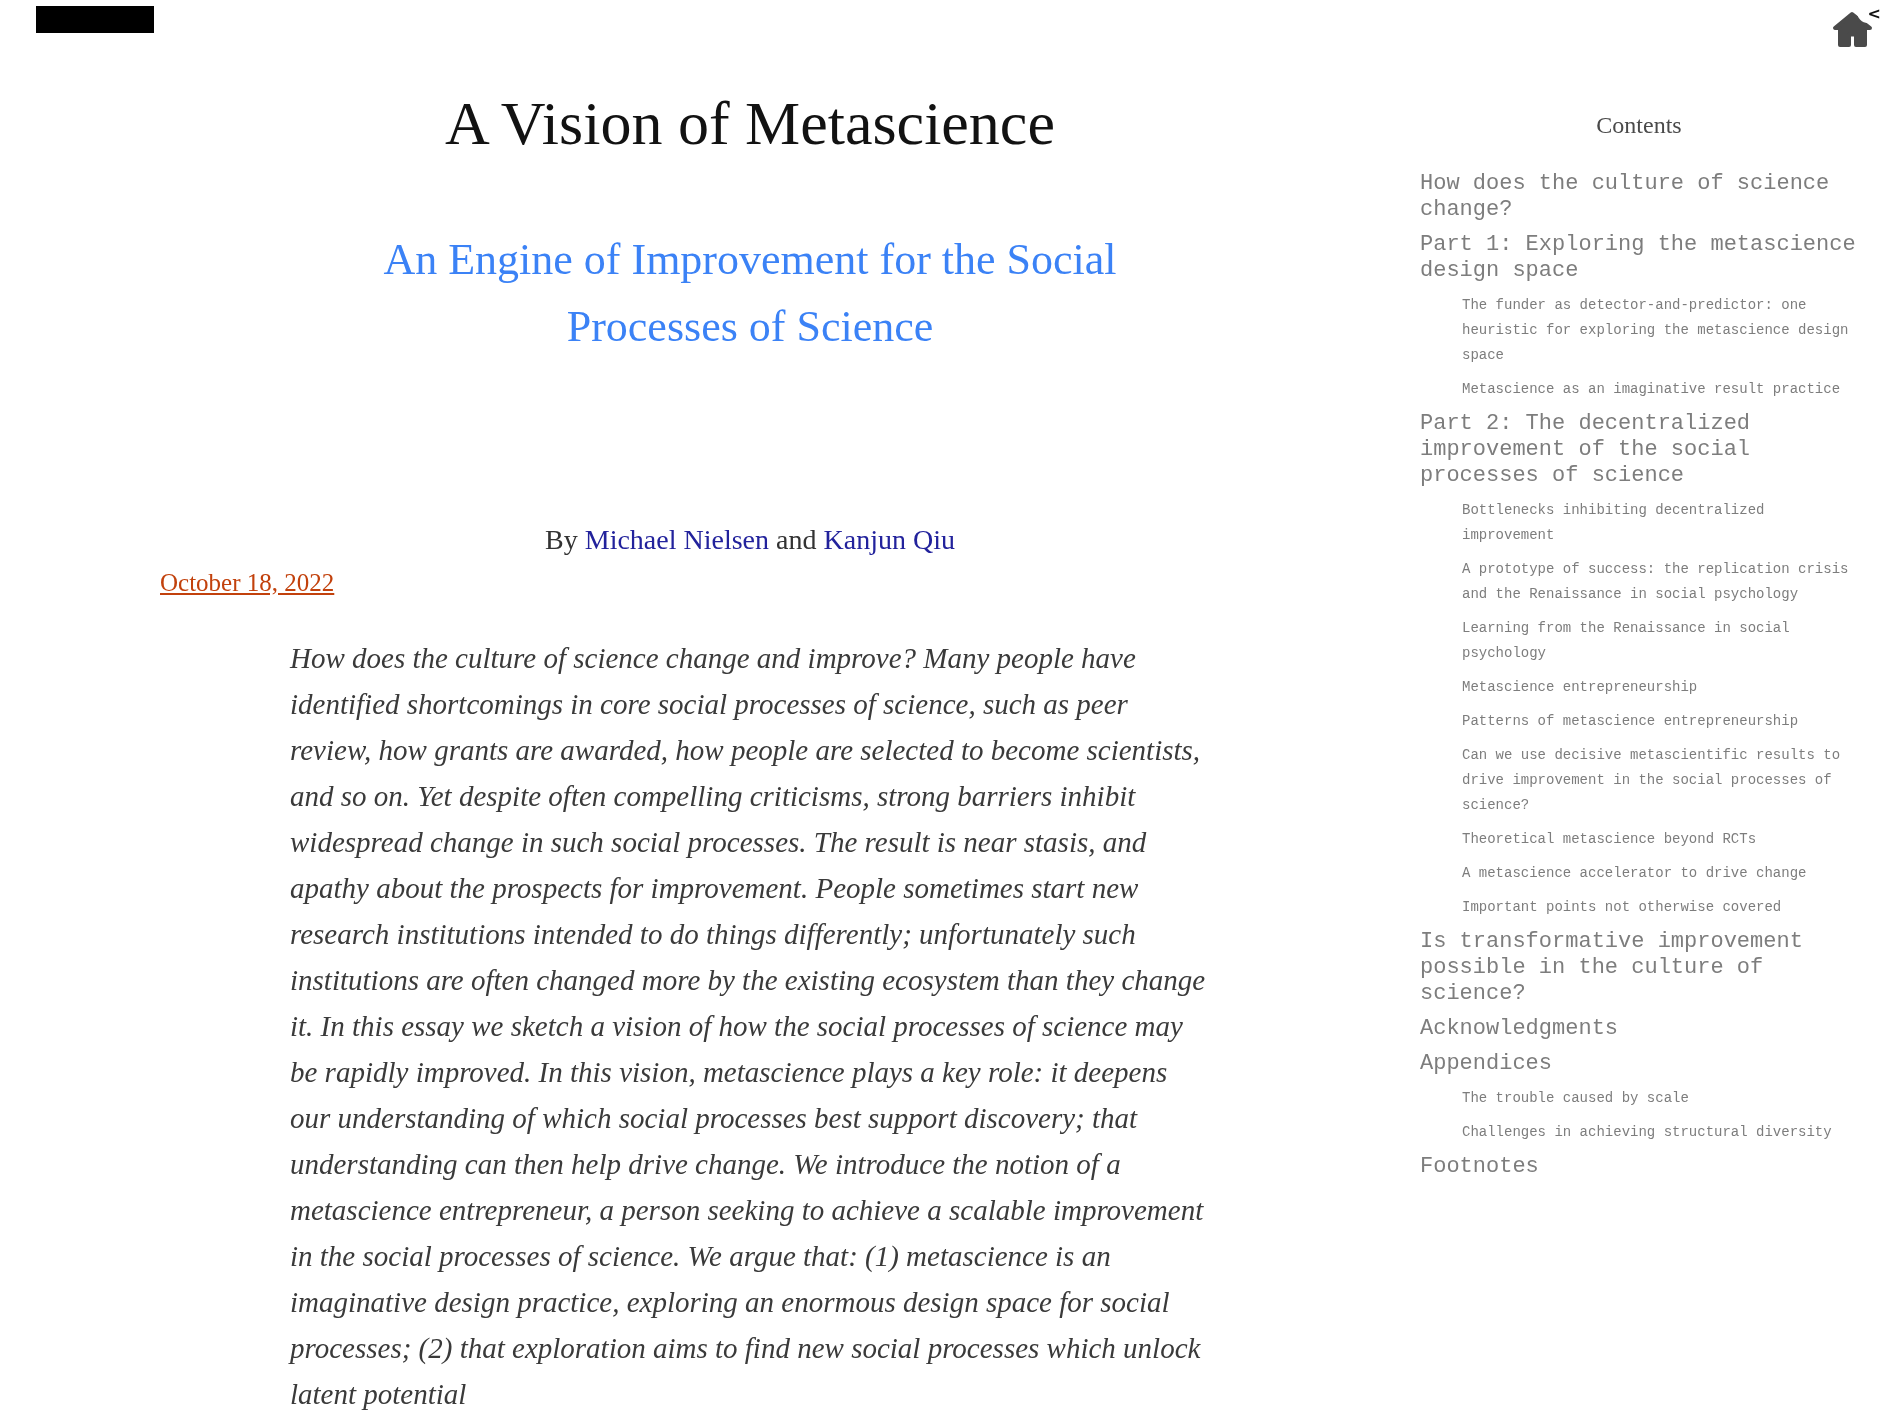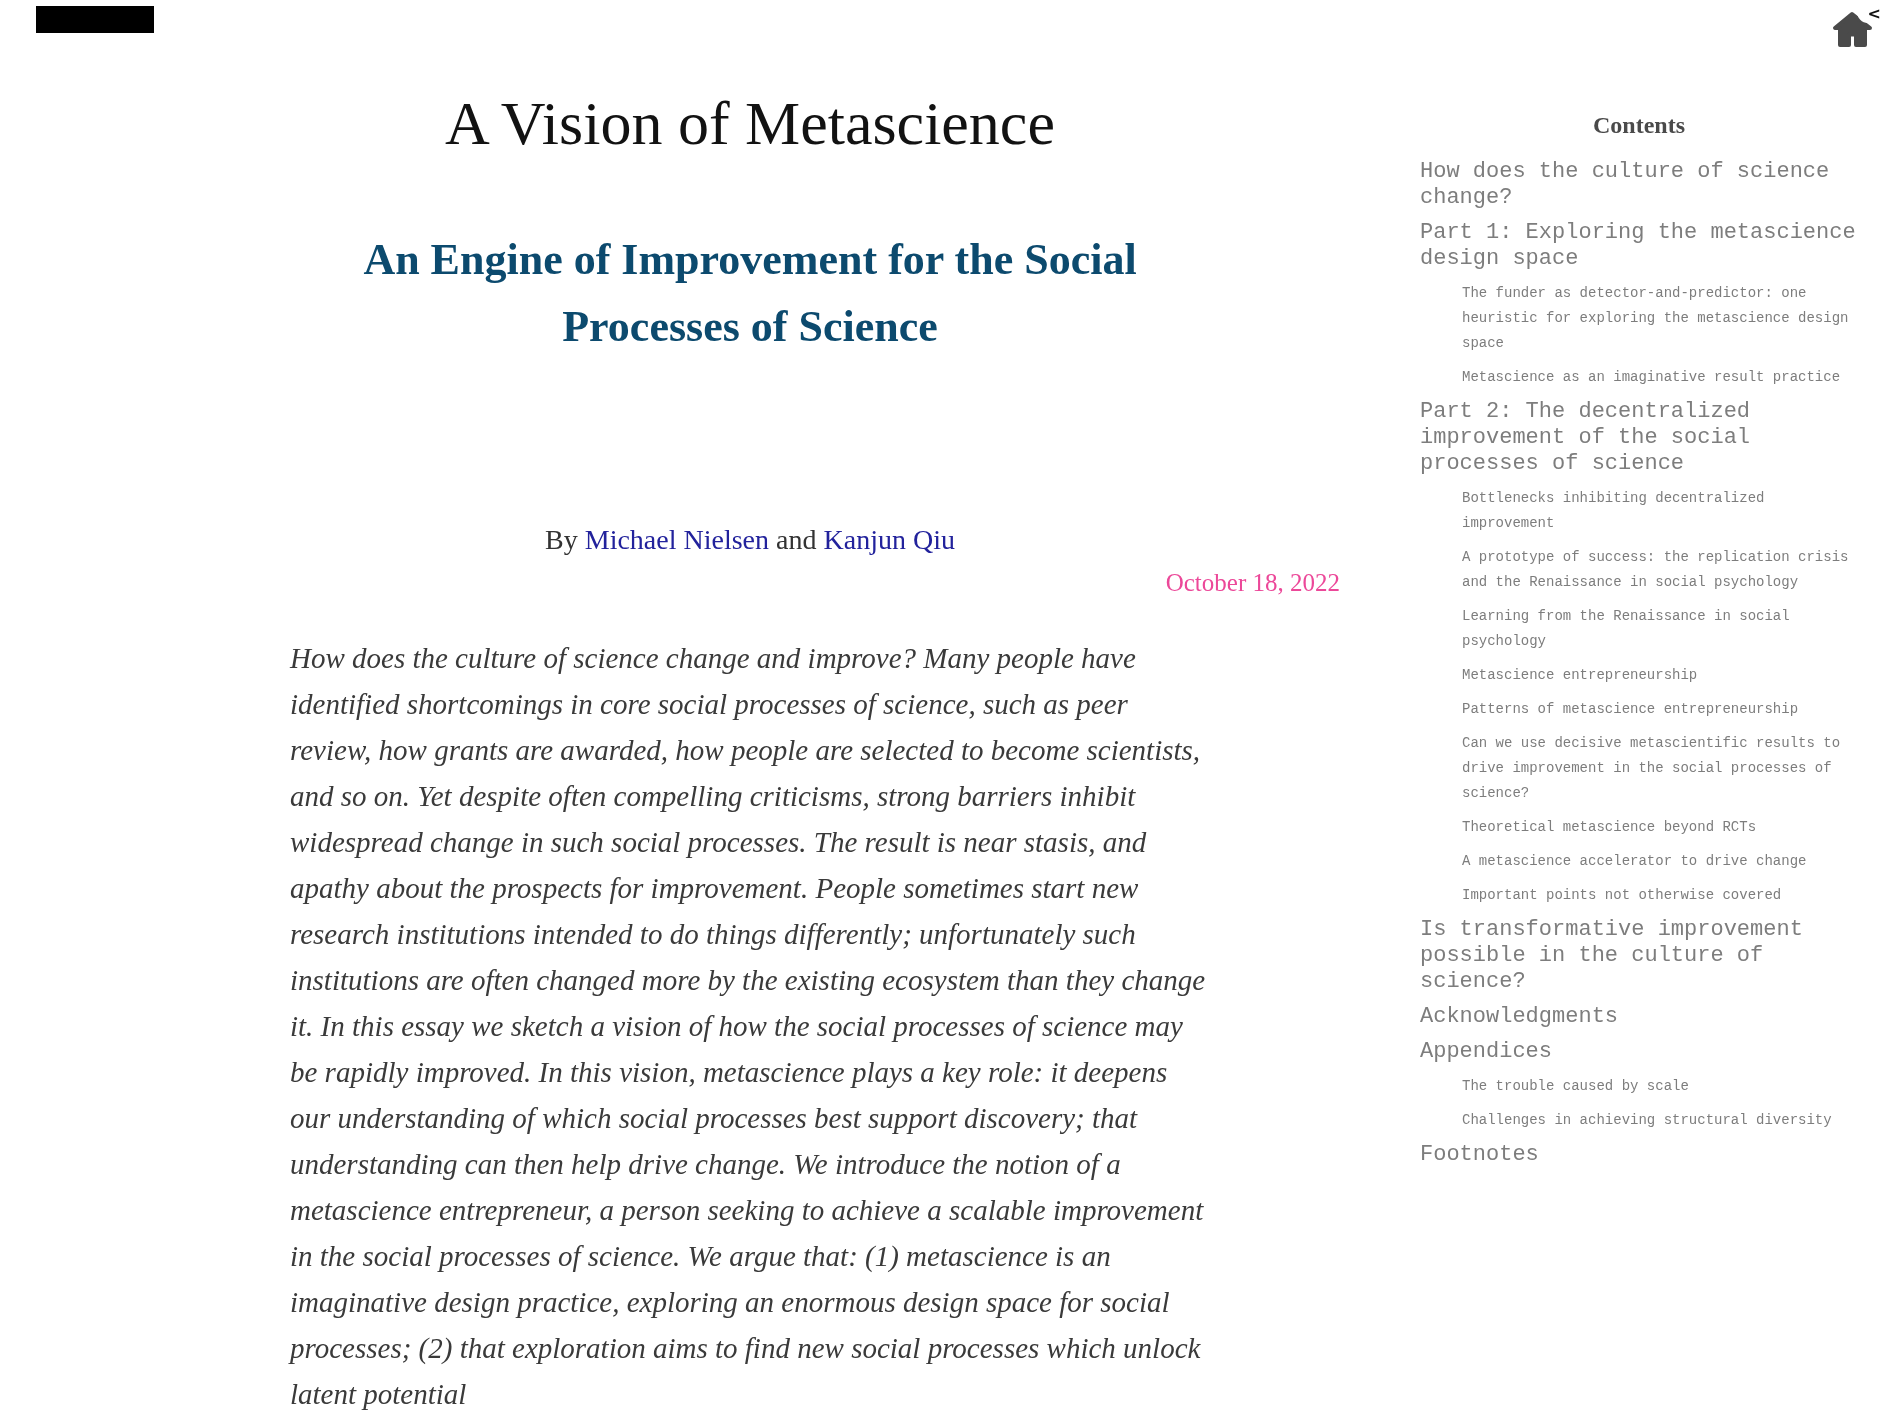--- a/index.html
+++ b/index.html
@@ -37,44 +37,44 @@
   .main { position: absolute; left: 160px; top: 0; width: 1180px; }
   .title {
     margin: 85px 0 0;
     text-align: center;
     font-size: 62px; line-height: 77px; font-weight: 400;
     color: #121212; letter-spacing: 0px;
   }
   .subtitle {
     margin: 64px auto 0; max-width: 900px;
     text-align: center;
-    font-size: 44px; line-height: 67px; font-weight: 700;
-    color: #0c4a6e;
+    font-size: 44px; line-height: 67px; font-weight: 400;
+    color: #3b82f6;
   }
   .byline {
     margin: 164px 0 0; text-align: center;
     font-size: 28px; color: #333;
   }
   .byline a { color: #22229c; text-decoration: none; cursor: pointer; }
   .pubdate {
-    margin: 13px 0 0; text-align: right;
-    font-size: 25px; color: #ec4899;
+    margin: 13px 0 0; text-align: left;
+    font-size: 25px; color: #c2410c; text-decoration: underline;
   }
   .abstract {
     margin: 38px auto 0; width: 920px;
     font-style: italic;
     font-size: 29px; line-height: 46px;
     color: #3a3a3a;
   }
 
   
   .toc { position: absolute; left: 1420px; top: 112px; width: 438px; }
   .toc-heading {
-    margin: 0 0 20px; text-align: center;
-    font-size: 24px; font-weight: 700; color: #4a4a4a;
+    margin: 0 0 32px; text-align: center;
+    font-size: 24px; font-weight: 400; color: #4a4a4a;
   }
   .toc-item { color: #7d7d7d; margin: 0 0 9px; cursor: pointer; font-family: Liberation Mono, monospace; }
   .toc-item.lvl1 { font-size: 22px; line-height: 26px; }
   .toc-item.lvl2 { font-size: 14px; line-height: 25px; margin-left: 42px; }
 </style>
 </head>
 <body>
 
 <div class="black-bar"></div>
 

